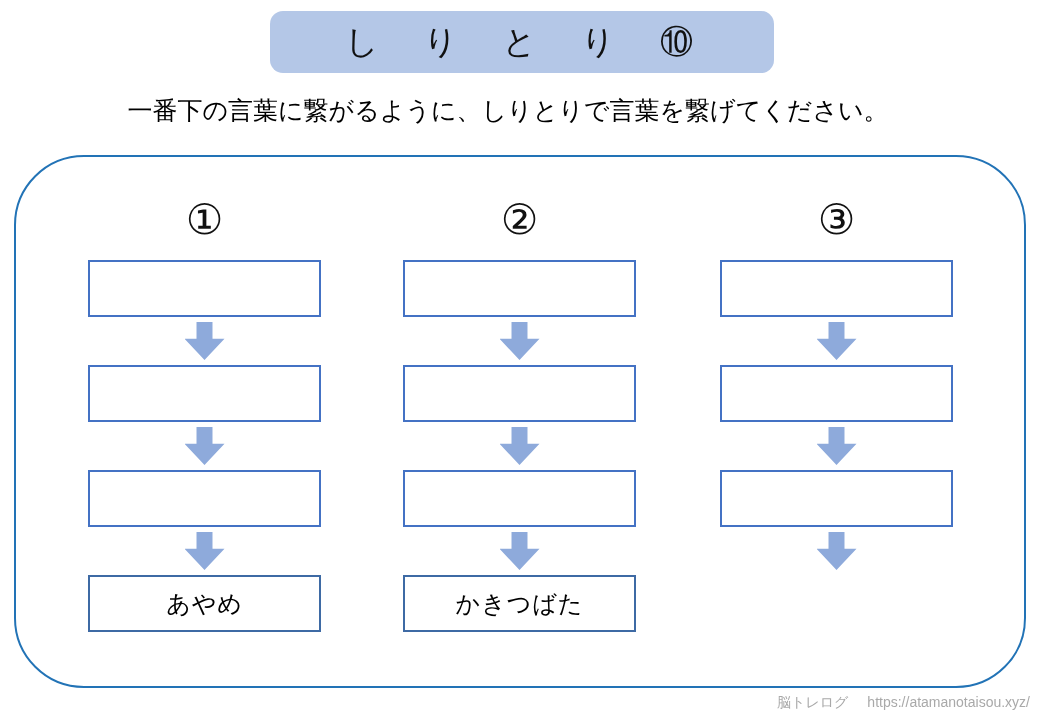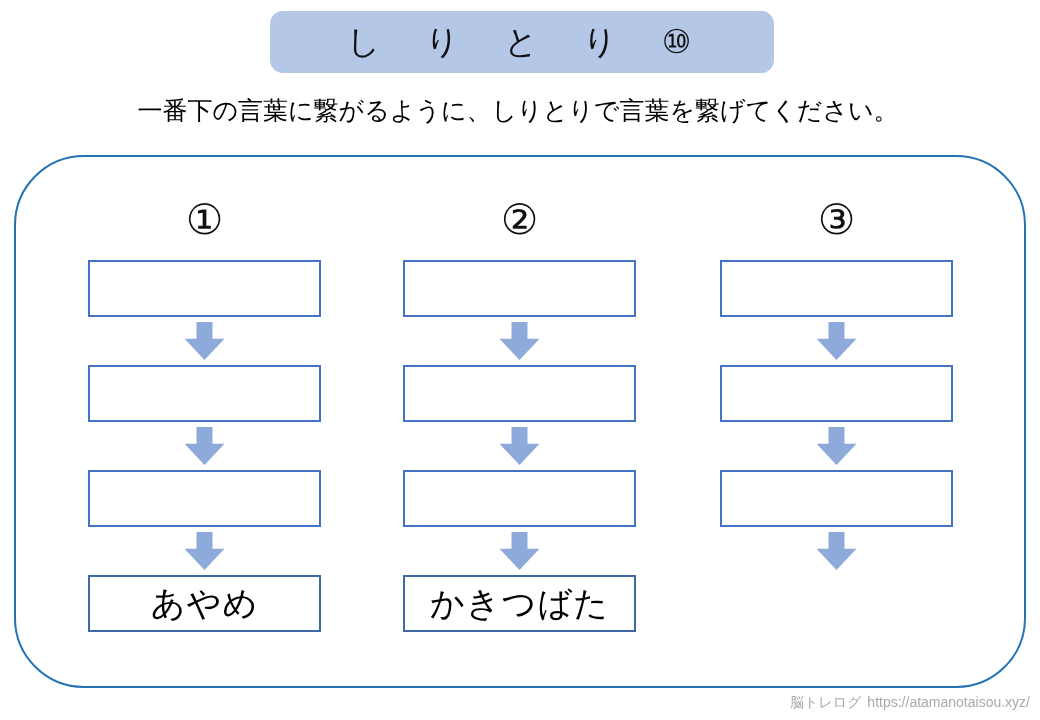--- a/index.html
+++ b/index.html
@@ -10,31 +10,31 @@
     background: #ffffff;
     font-family: "Liberation Sans", "DejaVu Sans", sans-serif;
     overflow: hidden;
   }
   .banner {
     position: absolute;
     left: 270px; top: 11px;
     width: 504px; height: 62px;
     background: #b4c7e7;
     border-radius: 13px;
-    display: flex; align-items: center; justify-content: center;
+    display: flex; align-items: center; justify-content: center; font-family: Liberation Mono, monospace;
   }
   .banner-text {
     font-size: 33px;
     color: #111111;
     letter-spacing: 6px;
     white-space: nowrap;
   }
   .instruction {
     position: absolute;
-    left: 16px; top: 94px;
+    left: 6px; top: 94px;
     width: 1004px;
     text-align: center;
     font-size: 25px;
     color: #000000;
     white-space: nowrap;
   }
   .board {
     position: absolute;
     left: 14px; top: 155px;
     width: 1012px; height: 533px;
@@ -62,41 +62,41 @@
     color: #111111;
   }
   .box {
     height: 57px;
     border: 2px solid #4472c4;
     background: #ffffff;
     display: flex; align-items: center; justify-content: center;
   }
   .box.word {
     border-color: #3e6aa4;
-    font-size: 34px;
+    font-size: 24px;
     color: #000000;
     letter-spacing: 1px;
   }
   .arrow-wrap {
     height: 48px;
     display: flex; align-items: center; justify-content: center;
   }
   .arrow {
     width: 40px; height: 38px;
     background: #8eaadb;
     clip-path: polygon(30% 0, 70% 0, 70% 44%, 100% 44%, 50% 100%, 0 44%, 30% 44%);
   }
   .footer {
     position: absolute;
     right: 10px; top: 694px;
     font-size: 14px;
     color: #a9a9a9;
     white-space: nowrap;
   }
-  .footer .site-name { margin-right: 6px; }
+  .footer .site-name { margin-right: 19px; }
 </style>
 </head>
 <body>
 
 <div class="banner">
   <span class="banner-text">し　り　と　り　⑩</span>
 </div>
 
 <div class="instruction">一番下の言葉に繋がるように、しりとりで言葉を繋げてください。</div>
 

